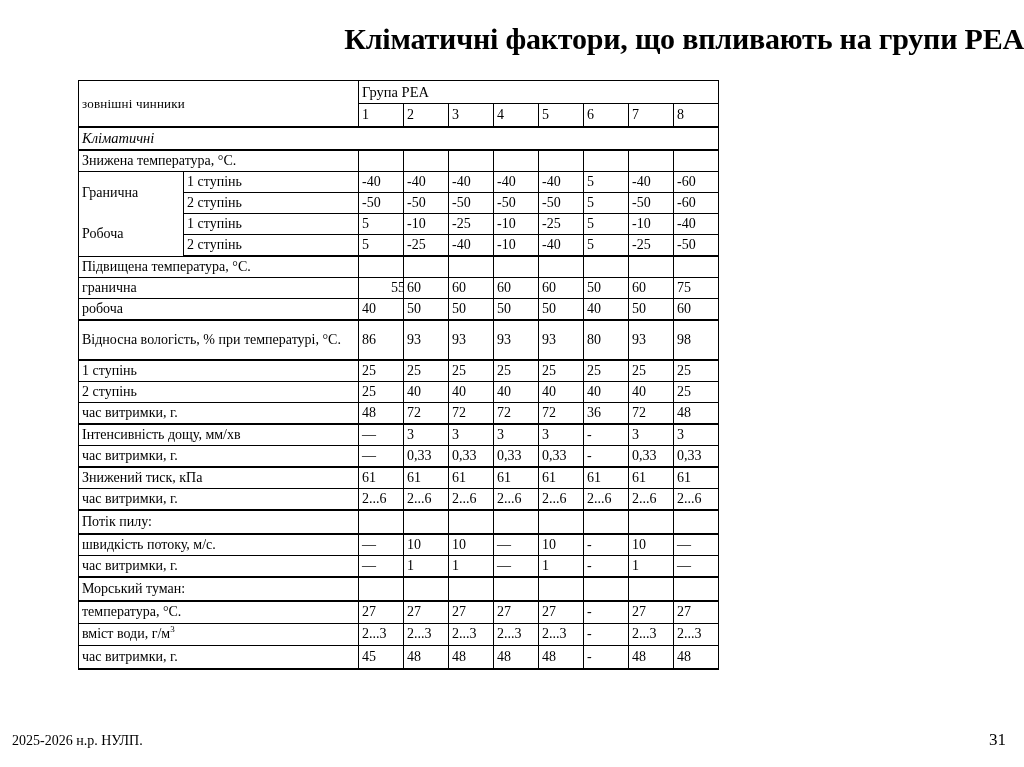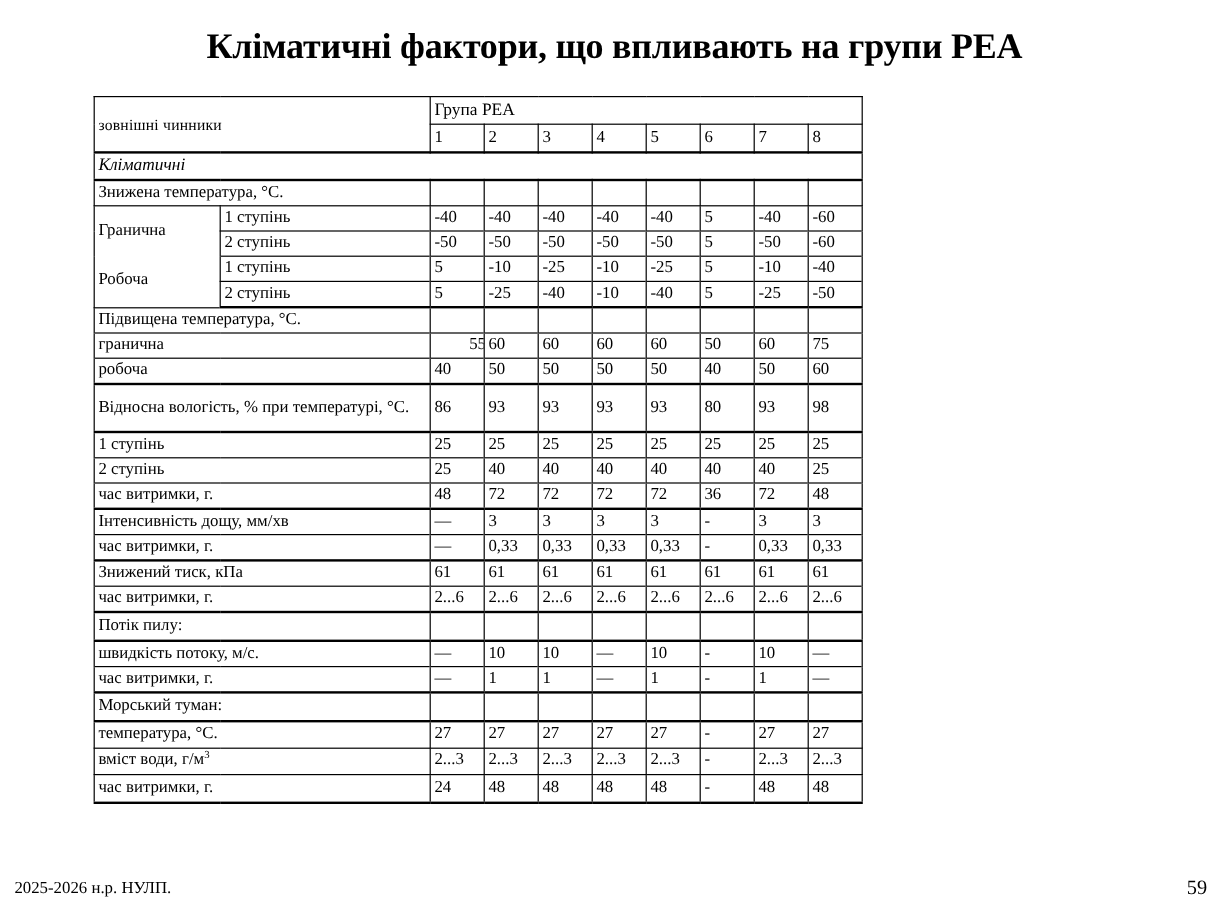--- a/index.html
+++ b/index.html
@@ -15,21 +15,21 @@
     overflow: hidden;
     position: relative;
   }
 
   
   .slide-title {
     position: absolute;
     top: 22px;
     left: 0;
     width: 1024px;
-    text-align: center;
+    text-align: right;
     font-size: 30px;
     font-weight: bold;
     letter-spacing: -0.2px;
     line-height: 1.1;
     white-space: nowrap;
   }
 
   
   .table-wrap {
     position: absolute;
@@ -445,30 +445,30 @@
         <td class="num">2...3</td>
         <td class="num">2...3</td>
         <td class="num">2...3</td>
         <td class="num">-</td>
         <td class="num">2...3</td>
         <td class="num">2...3</td>
       </tr>
 
       <tr class="block-bottom">
         <td class="lbl-plain" colspan="2" style="height:22px;">час витримки, г.</td>
-        <td class="num">24</td>
+        <td class="num">45</td>
         <td class="num">48</td>
         <td class="num">48</td>
         <td class="num">48</td>
         <td class="num">48</td>
         <td class="num">-</td>
         <td class="num">48</td>
         <td class="num">48</td>
       </tr>
 
     </tbody>
   </table>
 </div>
 
 <div class="footer">
   <div class="footer-left">2025-2026 н.р. НУЛП.</div>
-  <div class="footer-page">59</div>
+  <div class="footer-page">31</div>
 </div>
 
 </body></html>

